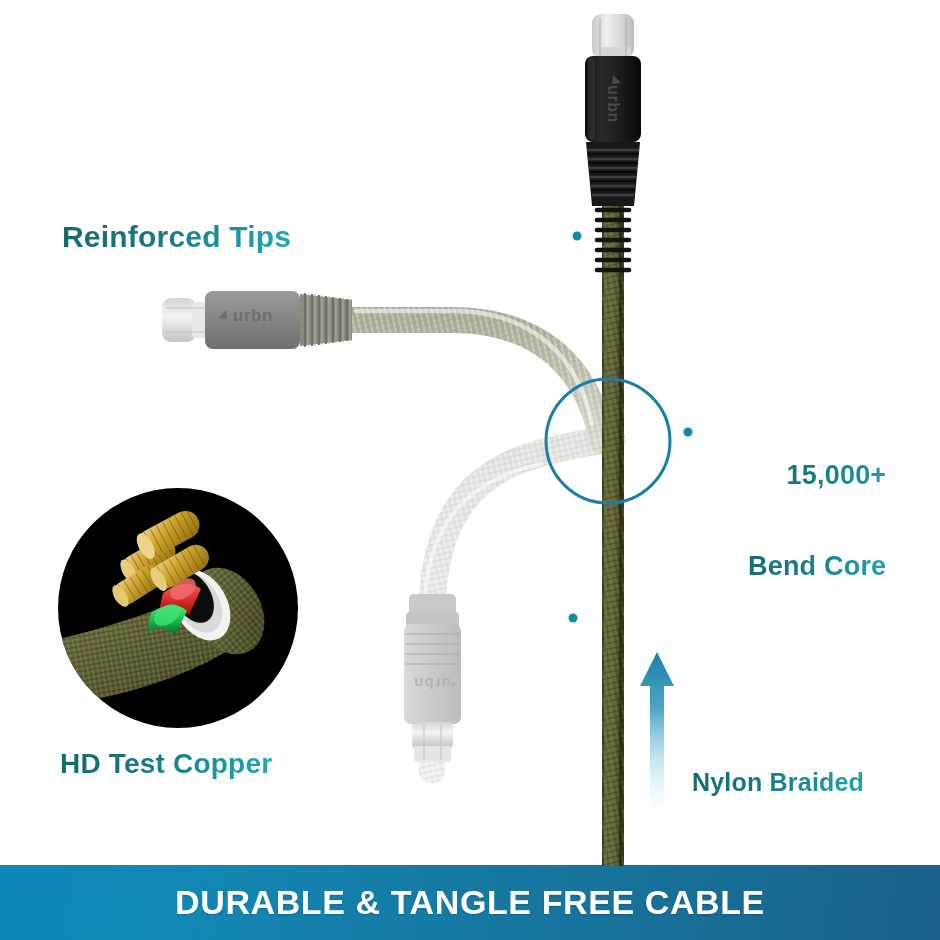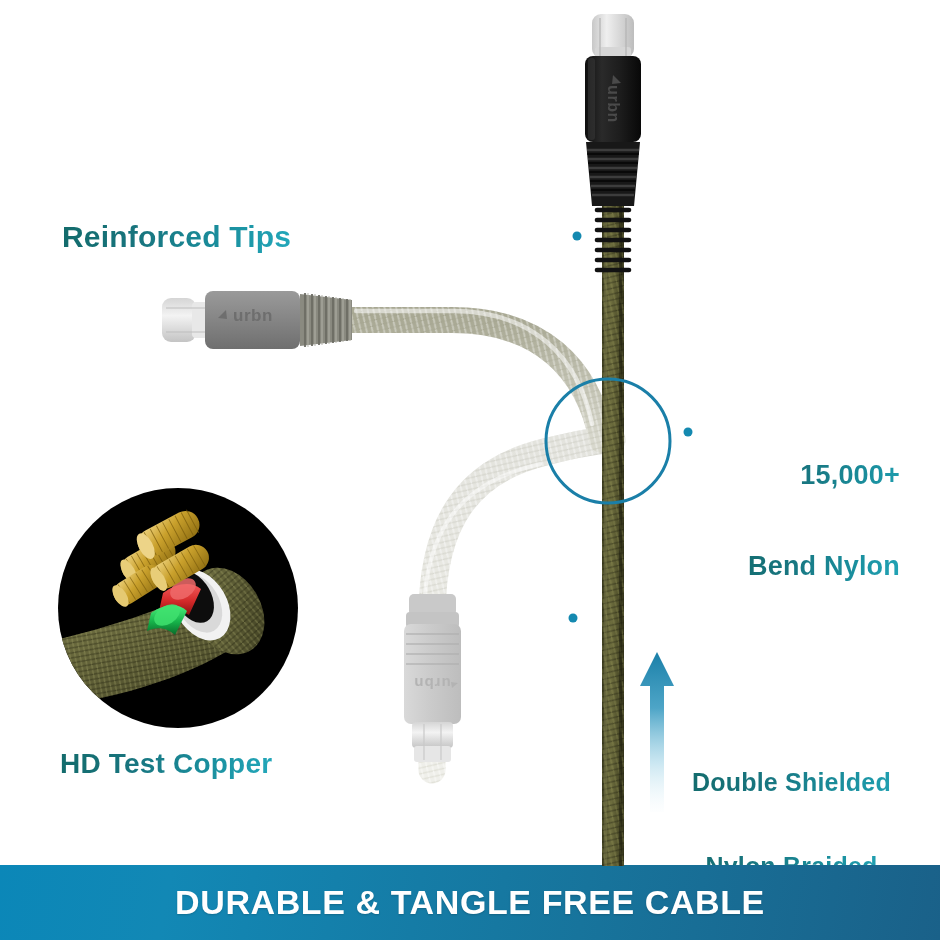--- a/index.html
+++ b/index.html
@@ -385,27 +385,26 @@
 
     <g>
       <path d="M657,652 L674,686 L664,686 L664,812 L650,812 L650,686 L640,686 Z" fill="url(#arrowFade)"></path>
     </g>
   </svg>
 
   <div class="label" id="lbl-reinforced">Reinforced Tips</div>
 
   <div id="lbl-bend" class="label">
     <div>15,000+</div>
-    <div>Bend Nylon</div>
+    <div>Bend Core</div>
   </div>
 
   <div class="label" id="lbl-hd">HD Test Copper</div>
 
   <div id="lbl-shield" class="label">
-    <div>Double Shielded</div>
     <div>Nylon Braided</div>
   </div>
 
   <div class="banner">
     <div class="banner-text">DURABLE &amp; TANGLE FREE CABLE</div>
   </div>
 
 </div>
 
 </body></html>

